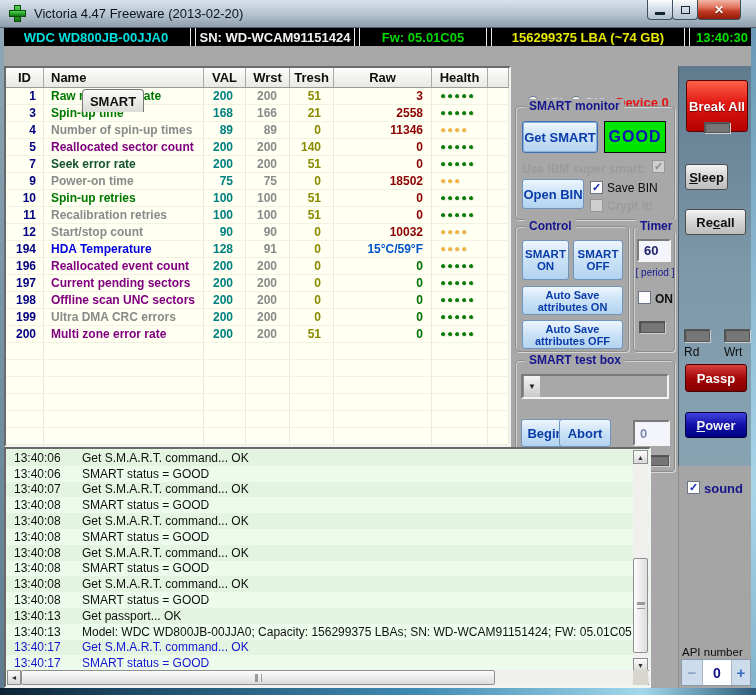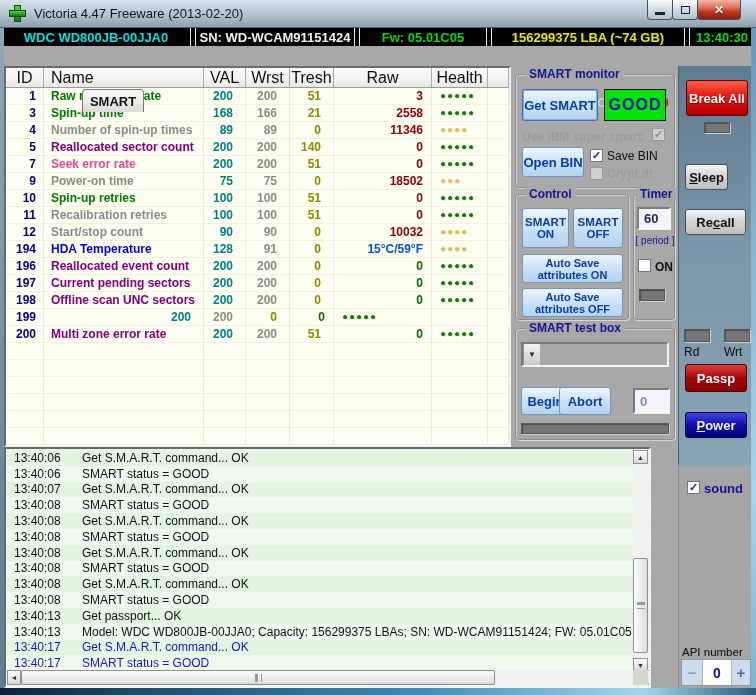--- a/index.html
+++ b/index.html
@@ -52,38 +52,38 @@
   .cb { width:13px; height:13px; background:#fcfcfc; border:1px solid #6a7684;
     display:flex; align-items:center; justify-content:center;
     font-size:11px; font-weight:bold; color:#1b2bb4; line-height:11px; }
   .cb.dis { background:#cfcfcf; color:#8b8b8b; border-color:#979797; }
 
   
   .tblpanel { position:absolute; left:4px; top:66px; width:507px; height:381px;
     border:2px solid; border-color:#6a6a6a #f2f2f2 #f2f2f2 #6a6a6a; background:#fffff2; overflow:hidden; }
   .thead, .trow { display:grid; grid-template-columns:38px 160px 42px 44px 44px 98px 56px 1fr; }
   .thead { height:20px; background:linear-gradient(#fdfdfb,#e9e8e3); border-bottom:1px solid #9a9a9a; }
-  .thead span { display:flex; align-items:center; justify-content:center; font-weight:normal;
-    font-size:16px; color:#0e0e0e; border-right:1px solid #aaaaa5; }
+  .thead span { display:flex; align-items:center; justify-content:center; font-weight:bold;
+    font-size:13px; color:#0e0e0e; border-right:1px solid #aaaaa5; }
   .thead .h-name { justify-content:flex-start; padding-left:7px; }
   .trow { height:17px; }
   .trow span { display:flex; align-items:center; border-right:1px solid #ebebdb;
     border-bottom:1px solid #f2f2e2; font-weight:bold; font-size:12px; white-space:nowrap; overflow:hidden; }
   .c-id   { justify-content:flex-end; padding-right:7px; color:var(--c-id); }
   .c-name { justify-content:flex-start; padding-left:7px; }
   .c-val  { justify-content:flex-end; padding-right:12px; color:var(--c-val); }
   .c-wrst { justify-content:flex-end; padding-right:12px; color:var(--c-wrst); }
   .c-tresh{ justify-content:flex-end; padding-right:12px; color:var(--c-tresh); }
   .c-raw  { justify-content:flex-end; padding-right:8px; }
   .c-health { justify-content:flex-start; padding-left:9px; }
   .c-health .dot { width:5px; height:5px; border-radius:50%; display:inline-block; margin-right:2px; }
 
   
   .group { position:absolute; border:1px solid #8d8d8d; border-radius:4px;
-    box-shadow:1px 1px 0 #d6d6d6, inset 1px 1px 0 #d0d0d0; }
+    box-shadow:1px 1px 0 #d6d6d6, inset 1px 1px 0 #d0d0d0;margin-top:32px; }
   .group-label { position:absolute; top:-8px; left:9px; background:#a8a8a8; padding:0 4px;
     font-weight:bold; font-size:12px; color:#15158e; white-space:nowrap; }
   .vbtn { position:absolute; background:linear-gradient(#eef6fd,#cde3f7 45%,#b3d3f0);
     border:1px solid #6f95bd; border-radius:3px; color:#0a3ca8; font-weight:bold;
     display:flex; align-items:center; justify-content:center; text-align:center; cursor:default; }
   .vbtn.default { border:1px solid #3f6fb0; box-shadow:inset 0 0 0 1px #86b0da; }
   .good-box { position:absolute; background:var(--c-good_bg); border:1px solid #0c0c0c;
     display:flex; align-items:center; justify-content:center; font-weight:bold; font-size:16px;
     color:var(--c-good_text); letter-spacing:1px; }
   .dis-label { color:#9b9b9b; font-weight:bold; }
@@ -280,21 +280,21 @@
             <span class="dot" style="background: rgb(6, 122, 6);"></span>
             <span class="dot" style="background: rgb(6, 122, 6);"></span>
             <span class="dot" style="background: rgb(6, 122, 6);"></span>
             <span class="dot" style="background: rgb(6, 122, 6);"></span>
           </span>
           <span></span>
         </div>
 
         <div class="trow">
           <span class="c-id">7</span>
-          <span class="c-name" style="color: #ec4899;">Seek error rate</span>
+          <span class="c-name" style="color: #14532d;">Seek error rate</span>
           <span class="c-val">200</span>
           <span class="c-wrst">200</span>
           <span class="c-tresh">51</span>
           <span class="c-raw" style="color: rgb(139, 0, 0);">0</span>
           <span class="c-health">
             <span class="dot" style="background: rgb(6, 122, 6);"></span>
             <span class="dot" style="background: rgb(6, 122, 6);"></span>
             <span class="dot" style="background: rgb(6, 122, 6);"></span>
             <span class="dot" style="background: rgb(6, 122, 6);"></span>
             <span class="dot" style="background: rgb(6, 122, 6);"></span>
@@ -429,20 +429,21 @@
             <span class="dot" style="background: rgb(6, 122, 6);"></span>
             <span class="dot" style="background: rgb(6, 122, 6);"></span>
             <span class="dot" style="background: rgb(6, 122, 6);"></span>
             <span class="dot" style="background: rgb(6, 122, 6);"></span>
           </span>
           <span></span>
         </div>
 
         <div class="trow">
           <span class="c-id">199</span>
+          <span class="c-name" style="color: rgb(138, 138, 138);">Ultra DMA CRC errors</span>
           <span class="c-val">200</span>
           <span class="c-wrst">200</span>
           <span class="c-tresh">0</span>
           <span class="c-raw" style="color: rgb(0, 112, 0);">0</span>
           <span class="c-health">
             <span class="dot" style="background: rgb(6, 122, 6);"></span>
             <span class="dot" style="background: rgb(6, 122, 6);"></span>
             <span class="dot" style="background: rgb(6, 122, 6);"></span>
             <span class="dot" style="background: rgb(6, 122, 6);"></span>
             <span class="dot" style="background: rgb(6, 122, 6);"></span>
@@ -572,21 +573,21 @@
     </div>
     <div class="vbtn" style="left:5px;top:58px;width:49px;height:28px;font-size:13px;">Begin</div>
     <div class="vbtn" style="left:43px;top:58px;width:52px;height:28px;font-size:13px;">Abort</div>
     <div class="sunken field" style="position:absolute;left:117px;top:59px;width:37px;height:26px;color:#7f8cb0;">0</div>
     <div class="indicator" style="position:absolute;left:5px;top:94px;width:148px;height:11px;"></div>
   </div>
 
   <div class="strip-top"></div>
   <div class="strip-bottom"></div>
 
-  <div class="gbtn redbtn" style="left:686px;top:80px;width:62px;height:36px;">Break All</div>
+  <div class="gbtn redbtn" style="left:686px;top:80px;width:62px;height:52px;">Break All</div>
   <div class="indicator" style="position:absolute;left:704px;top:122px;width:26px;height:11px;"></div>
   <div class="gbtn" style="left:685px;top:164px;width:43px;height:26px;">
       <span><u>S</u><span>leep</span></span>
     </div>
   <div class="gbtn" style="left:685px;top:209px;width:61px;height:26px;">
       <span><span>Re</span><u>c</u><span>all</span></span>
     </div>
   <div class="indicator" style="position:absolute;left:684px;top:329px;width:26px;height:13px;"></div>
   <div class="indicator" style="position:absolute;left:724px;top:329px;width:26px;height:13px;"></div>
   <div class="small-label" style="left:684px;top:345px;">Rd</div>

